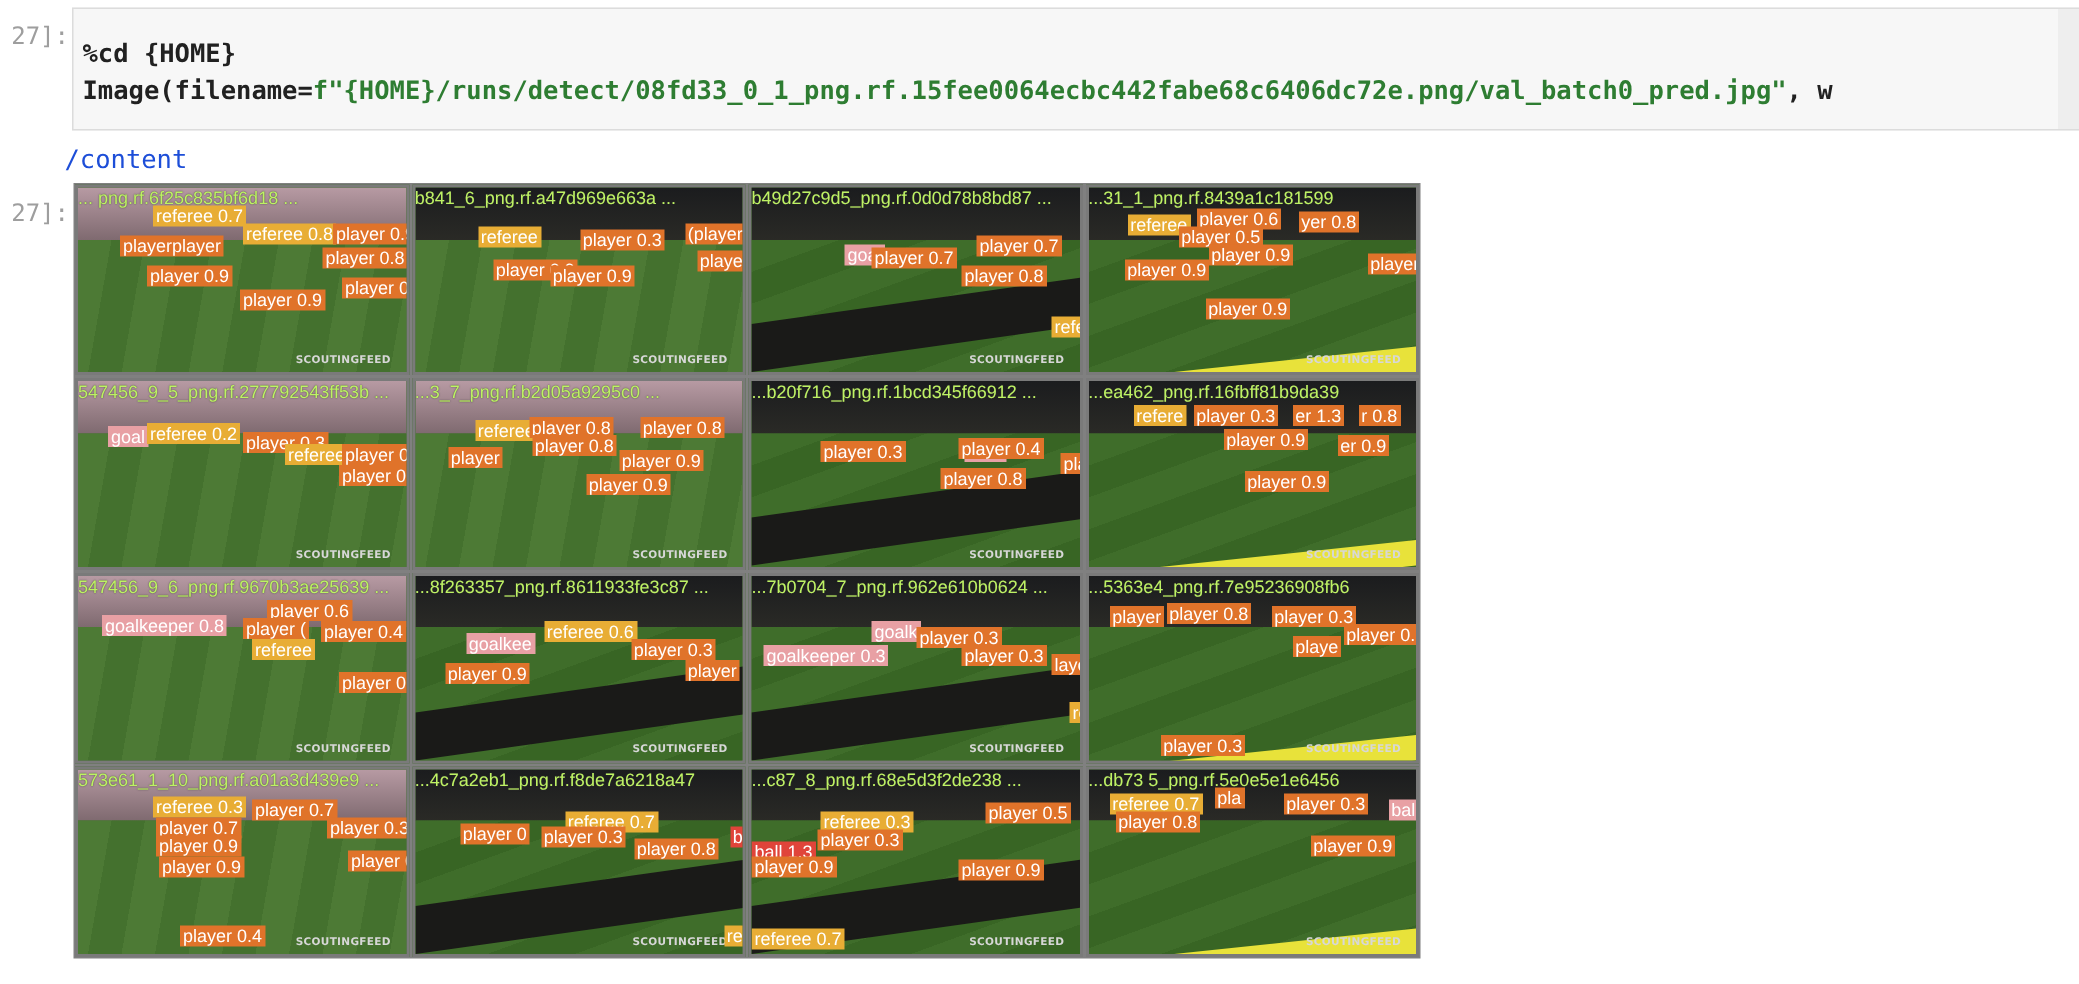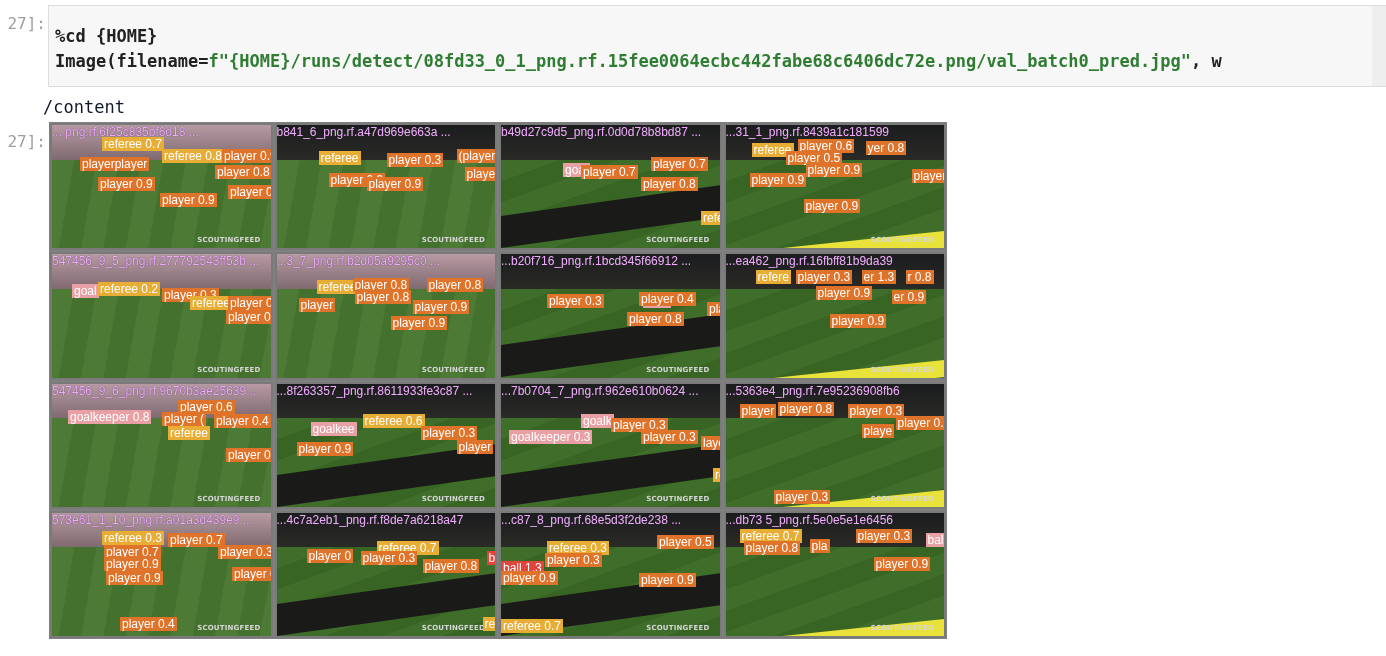--- a/index.html
+++ b/index.html
@@ -2,32 +2,32 @@
 <html><head>
 <meta charset="utf-8">
 <style>
   html,body{margin:0;padding:0;background:#fff;}
   body{width:1386px;height:656px;overflow:hidden;position:relative;font-family:"DejaVu Sans Mono","Liberation Mono",monospace;}
   .prompt{position:absolute;left:0;width:46px;text-align:right;color:#9e9e9e;font-size:16px;font-family:"DejaVu Sans Mono",monospace;}
   .in-cell{position:absolute;left:48px;top:5px;width:1345px;height:82px;border:1px solid #dcdcdc;background:#f7f7f7;box-sizing:border-box;overflow:hidden;}
   .in-cell .overflow-shade{position:absolute;right:0;top:0;width:20px;height:100%;background:#eeeeee;}
   .code{position:absolute;left:6px;top:18px;font-size:17px;line-height:25px;white-space:pre;color:#212121;font-weight:bold;}
   .code .str{color:#2e7d32;}
-  .cwd{position:absolute;left:43px;top:97px;font-size:17px;color:#0f172a;white-space:pre;}
+  .cwd{position:absolute;left:43px;top:97px;font-size:17px;color:#1d4ed8;white-space:pre;}
   .grid{position:absolute;left:49px;top:122px;width:898px;height:517px;background:#808080;display:grid;grid-template-columns:repeat(4,1fr);grid-template-rows:repeat(4,1fr);gap:2px;padding:1px;box-sizing:border-box;}
   .tile{position:relative;overflow:hidden;background:#3f6a2b;border:2px solid #7a7a7a;}
   .tile .stands{position:absolute;left:0;top:0;right:0;height:28%;background:linear-gradient(#3a3a44,#25282e);}
   .tile.dark .stands{background:linear-gradient(#1b1c1e,#2a2a26);}
   .tile.pink .stands{background:linear-gradient(#b79aa3,#7f6a70);}
   .tile .pitch{position:absolute;left:0;right:0;top:28%;bottom:0;background:repeating-linear-gradient(100deg,#4d7a35 0 22px,#44712e 22px 44px);}
   .tile.night .pitch{background:repeating-linear-gradient(160deg,#3f6d2a 0 20px,#386524 20px 40px);}
   .tile .crowd{position:absolute;left:0;right:0;bottom:0;height:26%;background:#1a1a18;transform:skewY(-8deg);transform-origin:left bottom;}
   .tile .banner{position:absolute;left:0;right:0;bottom:0;height:14%;background:#e8e23a;transform:skewY(-6deg);transform-origin:right bottom;}
   .tile .watermark{position:absolute;right:10px;bottom:4px;font-family:"DejaVu Sans",sans-serif;font-size:7px;font-weight:bold;color:#d7d7d7;letter-spacing:.2px;}
-  .tile .fname{position:absolute;left:0;top:0;font-family:"Liberation Sans",sans-serif;font-size:12px;color:#f0abfc;white-space:nowrap;text-shadow:0 0 1px #333;}
+  .tile .fname{position:absolute;left:0;top:0;font-family:"Liberation Sans",sans-serif;font-size:12px;color:#bef264;white-space:nowrap;text-shadow:0 0 1px #333;}
   .lbl{position:absolute;font-family:"Liberation Sans",sans-serif;font-size:12px;line-height:14px;padding:0 2px;color:#fff;white-space:nowrap;}
   .lbl.player{background:#e0732a;}
   .lbl.referee{background:#e8ad35;}
   .lbl.goalkeeper{background:#e8a0a4;}
   .lbl.ball{background:#e0443a;}
 </style>
 </head>
 <body>
 
 <div class="prompt" style="top:14px;">27]:</div>
@@ -238,18 +238,18 @@
       <div class="fname">...c87_8_png.rf.68e5d3f2de238 ...</div>
     </div>
     <div class="tile dark night">
       <div class="stands"></div>
       <div class="pitch"></div>
       <div class="banner"></div>
       <div class="watermark">SCOUTINGFEED</div>
       <span class="lbl referee" style="left: 14px; top: 16px;">referee 0.7</span>
       <span class="lbl player" style="left: 130px; top: 16px;">player 0.3</span>
       <span class="lbl player" style="left: 18px; top: 28px;">player 0.8</span>
-      <span class="lbl player" style="left: 84px; top: 26px;">pla</span>
+      <span class="lbl player" style="left: 84px; top: 12px;">pla</span>
       <span class="lbl player" style="left: 148px; top: 44px;">player 0.9</span>
       <span class="lbl goalkeeper" style="left: 200px; top: 20px;">bal</span>
       <div class="fname">...db73 5_png.rf.5e0e5e1e6456</div>
     </div>
   </div>
 
 </body></html>

